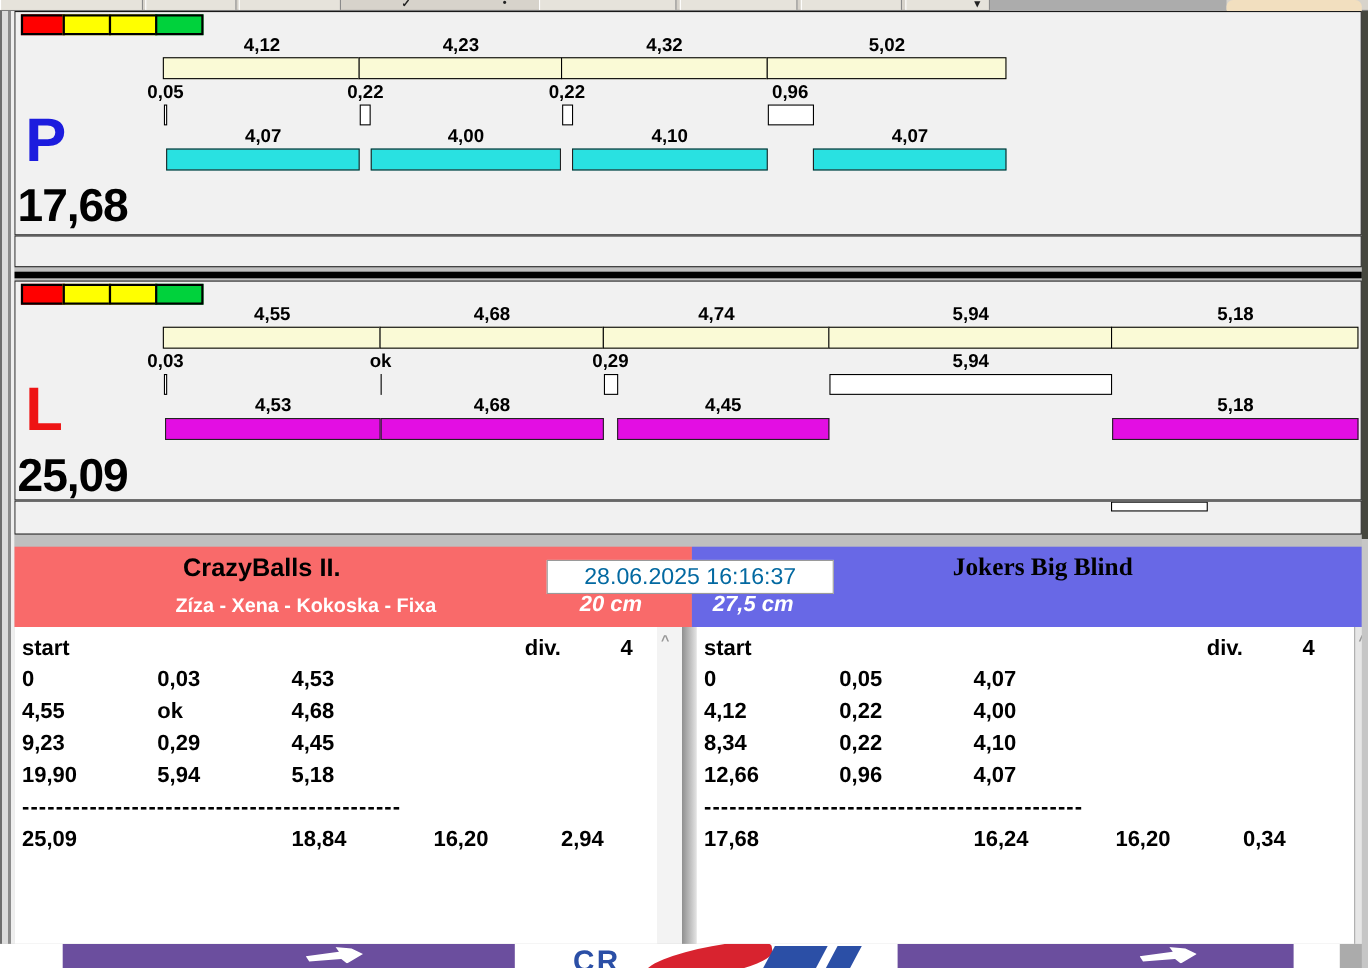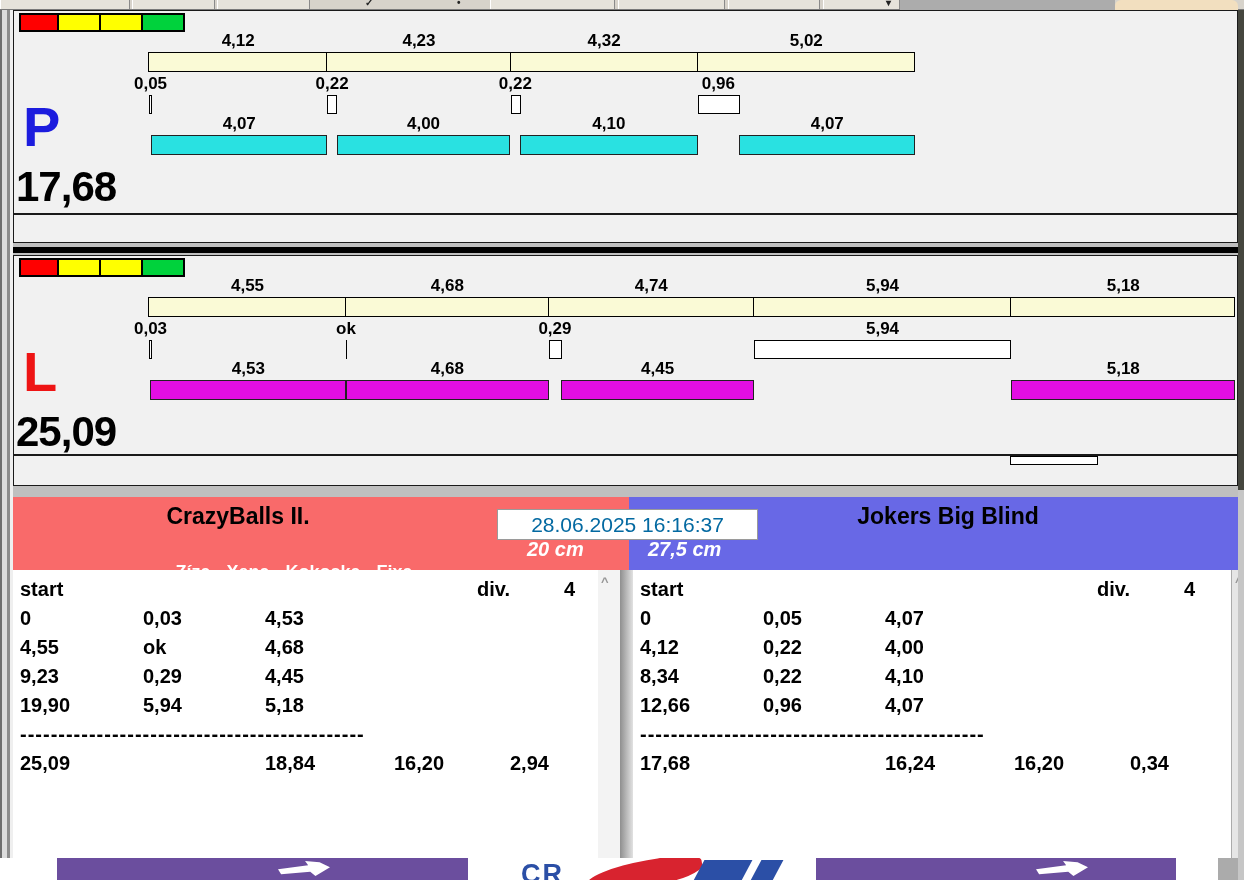--- a/index.html
+++ b/index.html
@@ -55,22 +55,22 @@
   .lane-total  { position:absolute; left:2px; top:155px; font-size:42px; font-weight:700;
                  letter-spacing:-1px; color:#000; line-height:1; }
 
   
   .team-header { position:absolute; top:497px; height:73px; z-index:5; }
   #team-header-left  { left:13px;  width:616px; }
   #team-header-right { left:629px; width:609px; }
   .team-name { position:absolute; top:6px; font-size:23px; font-weight:700; color:#000; text-align:center; }
   .team-dogs { position:absolute; top:43px; font-size:18px; font-weight:700; color:#FFF; text-align:center; }
   .team-height { position:absolute; top:41px; font-size:20px; font-weight:700; color:#FFF; white-space:nowrap;font-style:italic; }
-  #lt-name { left:0; width:450px; }  #lt-dogs { left:16px; width:530px;margin-top:22px; }  #lt-height { left:514px; }
-  #rt-name { left:129px; width:380px; } #rt-dogs { left:129px; width:480px; } #rt-height { left:19px; }
+  #lt-name { left:0; width:450px; }  #lt-dogs { left:0; width:530px; }  #lt-height { left:514px; }
+  #rt-name { left:129px; width:380px;font-family:Liberation Serif, serif; } #rt-dogs { left:129px; width:480px; } #rt-height { left:19px; }
 
   #timestamp-box { position:absolute; left:497px; top:497px; width:261px; height:31px;
                    background:#FFF; border:1px solid #9A9A9A; z-index:10;
                    font-size:21px; color:#0369a1; text-align:center; padding-top:3px; white-space:nowrap;margin-top:12px; }
 
   
   .runs-table { position:absolute; top:570px; height:288px; background:#FFF;
                 font-size:20px; font-weight:700; color:#000; z-index:4; overflow:hidden; }
   #table-left  { left:13px;  width:585px; }
   #table-right { left:633px; width:598px; }

